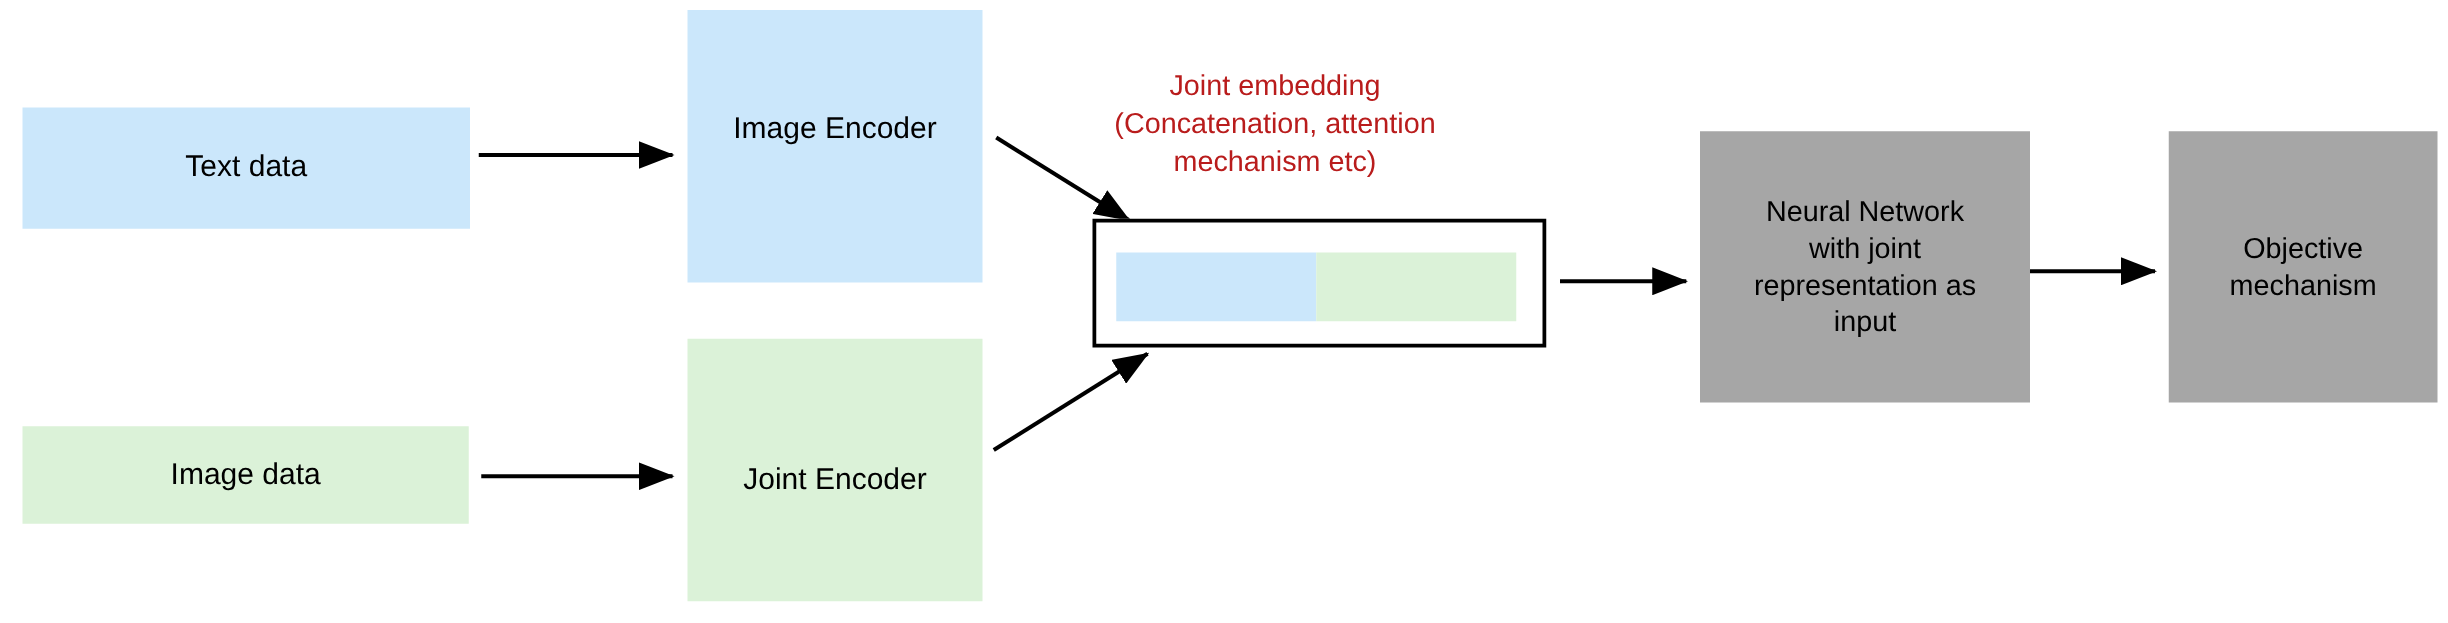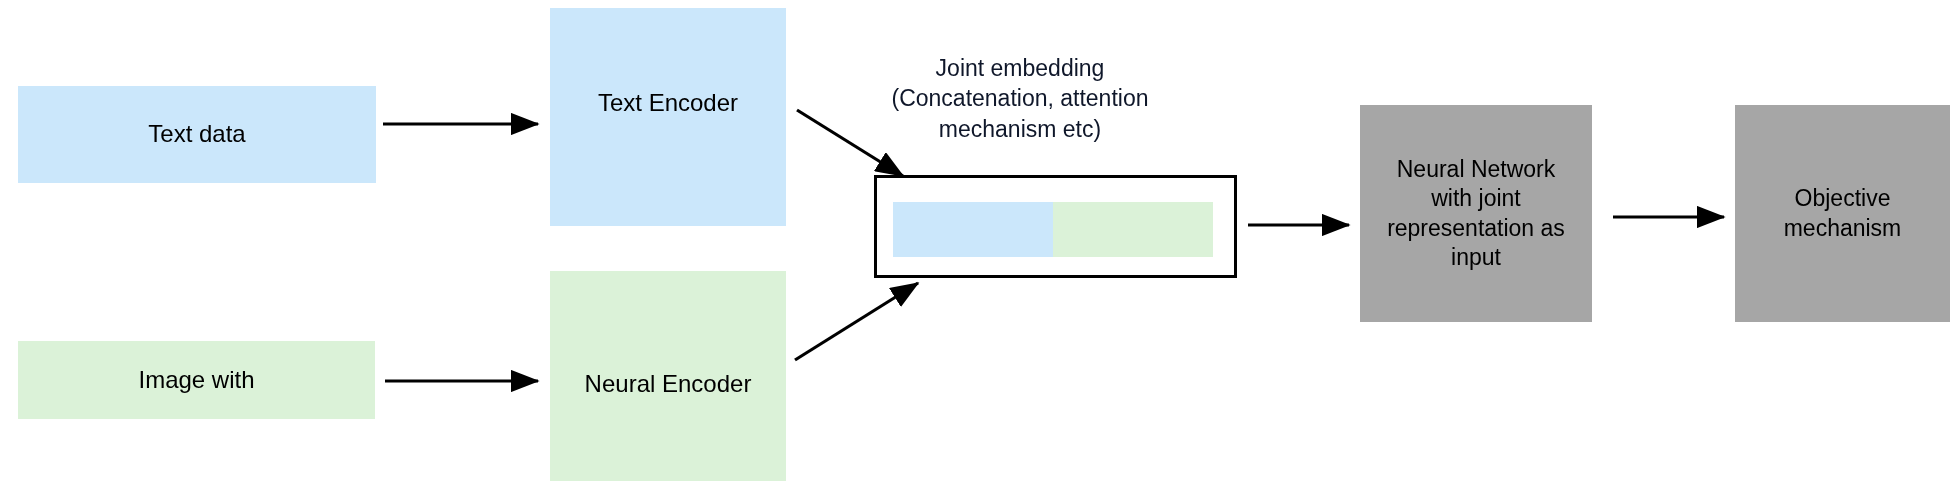--- a/index.html
+++ b/index.html
@@ -63,21 +63,21 @@
     width: 236px;
     height: 210px;
     background: #dbf2d8;
     font-size: 24px;
     align-items: flex-start;
     padding-top: 98px;
   }
   .node-neural-network {
     left: 1360px;
     top: 105px;
-    width: 232px;
+    width: 264px;
     height: 217px;
     background: #a6a6a6;
     font-size: 23px;
   }
   .node-objective {
     left: 1735px;
     top: 105px;
     width: 215px;
     height: 217px;
     background: #a6a6a6;
@@ -86,21 +86,21 @@
 
   
   .caption-joint {
     position: absolute;
     left: 880px;
     top: 53px;
     width: 280px;
     text-align: center;
     font-size: 23px;
     line-height: 1.32;
-    color: #0f172a;
+    color: #b91c1c;
     white-space: pre-line;
   }
 
   
   .joint-box {
     position: absolute;
     left: 874px;
     top: 175px;
     width: 363px;
     height: 103px;
@@ -169,25 +169,25 @@
       <line x1="1248" y1="225" x2="1349" y2="225" stroke="#000000" stroke-width="3.2" marker-end="url(#arrowhead)"></line>
     </g>
 
     <g>
       <line x1="1613" y1="217" x2="1724" y2="217" stroke="#000000" stroke-width="3.2" marker-end="url(#arrowhead)"></line>
     </g>
   </svg>
 
   <div class="node node-text-data">Text data</div>
 
-  <div class="node node-image-data">Image with</div>
-
-  <div class="node node-text-encoder">Text Encoder</div>
-
-  <div class="node node-image-encoder">Neural Encoder</div>
+  <div class="node node-image-data">Image data</div>
+
+  <div class="node node-text-encoder">Image Encoder</div>
+
+  <div class="node node-image-encoder">Joint Encoder</div>
 
   <div class="caption-joint">Joint embedding
 (Concatenation, attention
 mechanism etc)</div>
 
   <div class="joint-box"></div>
   <div class="joint-bars">
     <div class="bar-text"></div>
     <div class="bar-image"></div>
   </div>

